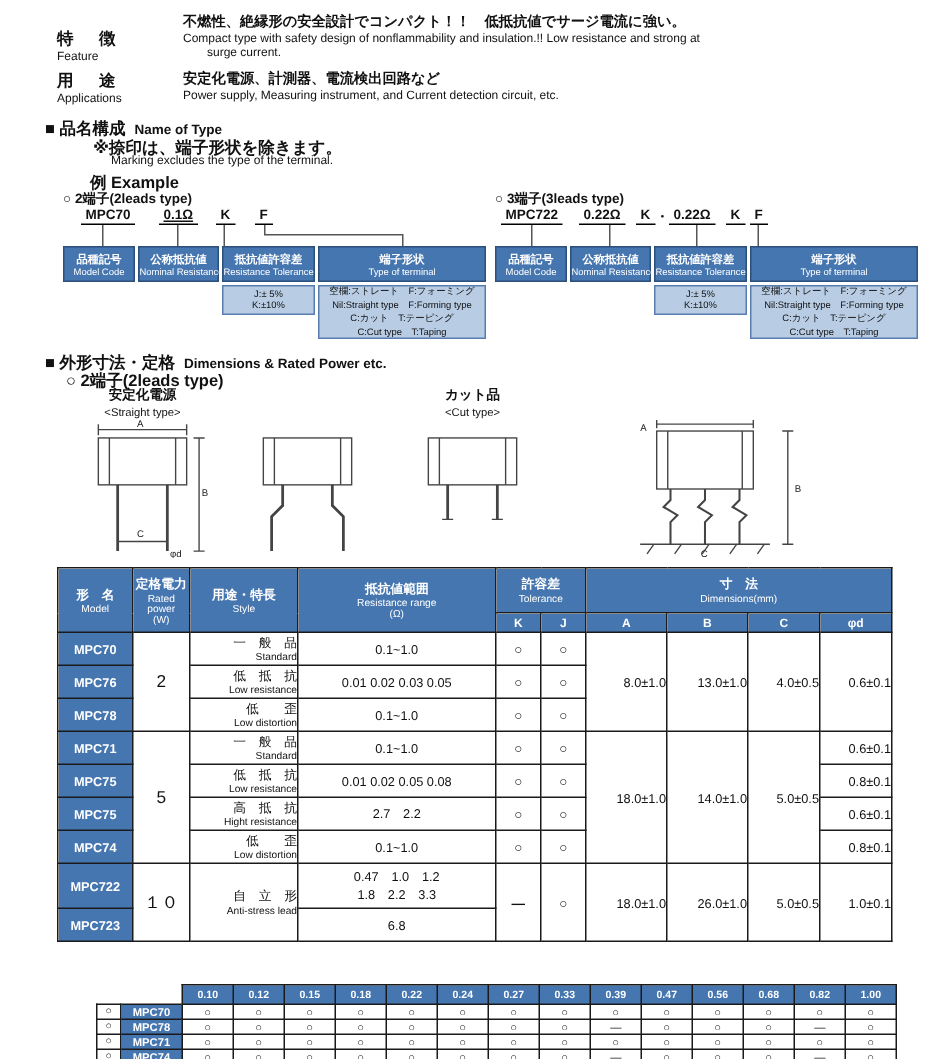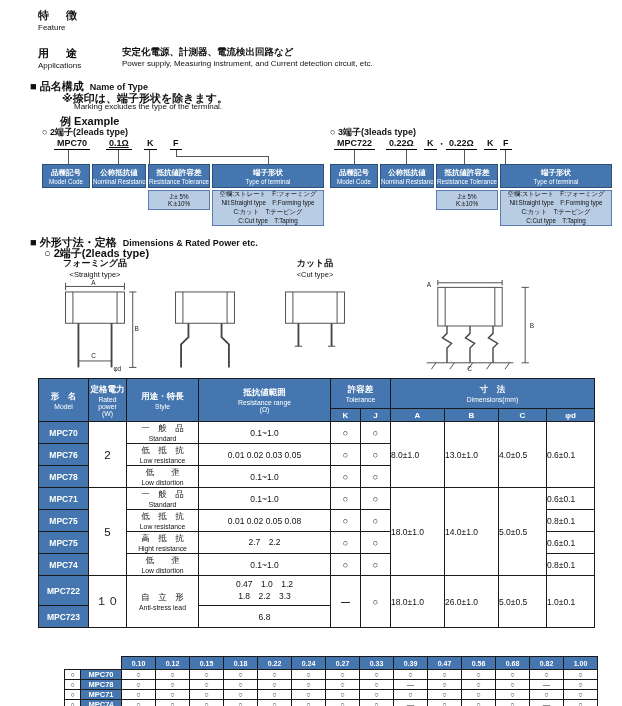--- a/index.html
+++ b/index.html
@@ -36,47 +36,52 @@
   svg text { font-family:"Liberation Sans",sans-serif; }
 
   .spec { position:absolute; left:38px; top:378px; border-collapse:collapse; table-layout:fixed; }
   .spec th, .spec td { border:1px solid #1a1a1a; padding:0; overflow:hidden; }
   .bluehead { background:#4576b0; color:#fff; text-align:center; vertical-align:middle; }
   .bh-jp { font-size:8.5px; font-weight:bold; }
   .bh-en { font-size:6.8px; font-weight:normal; }
   .bh-letter { font-size:8px; font-weight:bold; }
   .model-cell { background:#4576b0; color:#fff; font-weight:bold; font-size:8.5px; text-align:center; }
   .power-cell { font-size:11.5px; text-align:center; }
-  .style-cell { text-align:center; }
+  .style-cell { text-align:right; }
   .st-jp { font-size:8.5px; white-space:nowrap; }
   .st-en { font-size:6.8px; white-space:nowrap; }
   .range-cell { text-align:center; font-size:8.5px; }
   .tol-cell { text-align:center; font-size:9px; font-weight:bold; }
-  .dim-cell { text-align:left; font-size:8.5px; }
+  .dim-cell { text-align:right; font-size:8.5px; }
   .spec tr { height:22px; }
   .spec tr.tall { height:30px; }
 
   .std-title-jp { font-size:9px; font-weight:bold; }
   .std-title-en { font-size:8.5px; font-weight:bold; margin-left:8px; }
   .std { position:absolute; left:64px; top:656px; border-collapse:collapse; }
   .std th, .std td { border:1px solid #1a1a1a; text-align:center; padding:0; }
   .std .nob { border:none; background:#fff; }
   .std-val { background:#4576b0; color:#fff; font-size:7px; font-weight:bold; width:33px; height:12px; }
   .std-model { background:#4576b0; color:#fff; font-size:7.5px; font-weight:bold; width:40px; }
   .std-bullet { width:15px; font-size:7px; }
   .std-mark { font-size:7.5px; height:9px; }
 </style>
 </head>
 <body>
 
 <div class="page">
 
-  <div class="abs" style="left:38px;top:8px;">
+  <div class="abs" style="left:38px;top:18px;">
     <div class="lbl-jp">特　徴</div>
     <div class="lbl-en">Feature</div>
+  </div>
+  <div class="abs" style="left:122px;top:8px;width:480px;">
+    <div class="txt-jp">不燃性、絶縁形の安全設計でコンパクト！！　低抵抗値でサージ電流に強い。</div>
+    <div class="txt-en">Compact type with safety design of nonflammability and insulation.!! Low resistance and strong at</div>
+    <div class="txt-en" style="padding-left:16px;">surge current.</div>
   </div>
 
   <div class="abs" style="left:38px;top:46px;">
     <div class="lbl-jp">用　途</div>
     <div class="lbl-en">Applications</div>
   </div>
   <div class="abs" style="left:122px;top:46px;width:480px;">
     <div class="txt-jp">安定化電源、計測器、電流検出回路など</div>
     <div class="txt-en">Power supply, Measuring instrument, and Current detection circuit, etc.</div>
   </div>
@@ -168,21 +173,21 @@
       <div class="lb-line">C:Cut type　T:Taping</div>
     </div>
   </div>
 
   <div class="abs" style="left:30px;top:232px;">
     <span class="sec-jp">■ 外形寸法・定格</span><span class="sec-en">Dimensions &amp; Rated Power etc.</span>
   </div>
   <div class="abs note-jp" style="left:44px;top:246px;">○ 2端子(2leads type)</div>
 
   <div class="cap" style="left:45px;top:257px;width:100px;">
-    <div class="cap-jp">フォーミング品</div>
+    <div class="cap-jp">安定化電源</div>
     <div class="cap-en">&lt;Straight type&gt;</div>
   </div>
   <div class="cap" style="left:265px;top:257px;width:100px;">
     <div class="cap-jp">カット品</div>
     <div class="cap-en">&lt;Cut type&gt;</div>
   </div>
 
   <div class="abs" style="left:45px;top:280px;">
     <svg width="100" height="92" viewBox="0 0 100 100">
       <g stroke="#444" fill="none" stroke-width="1">

